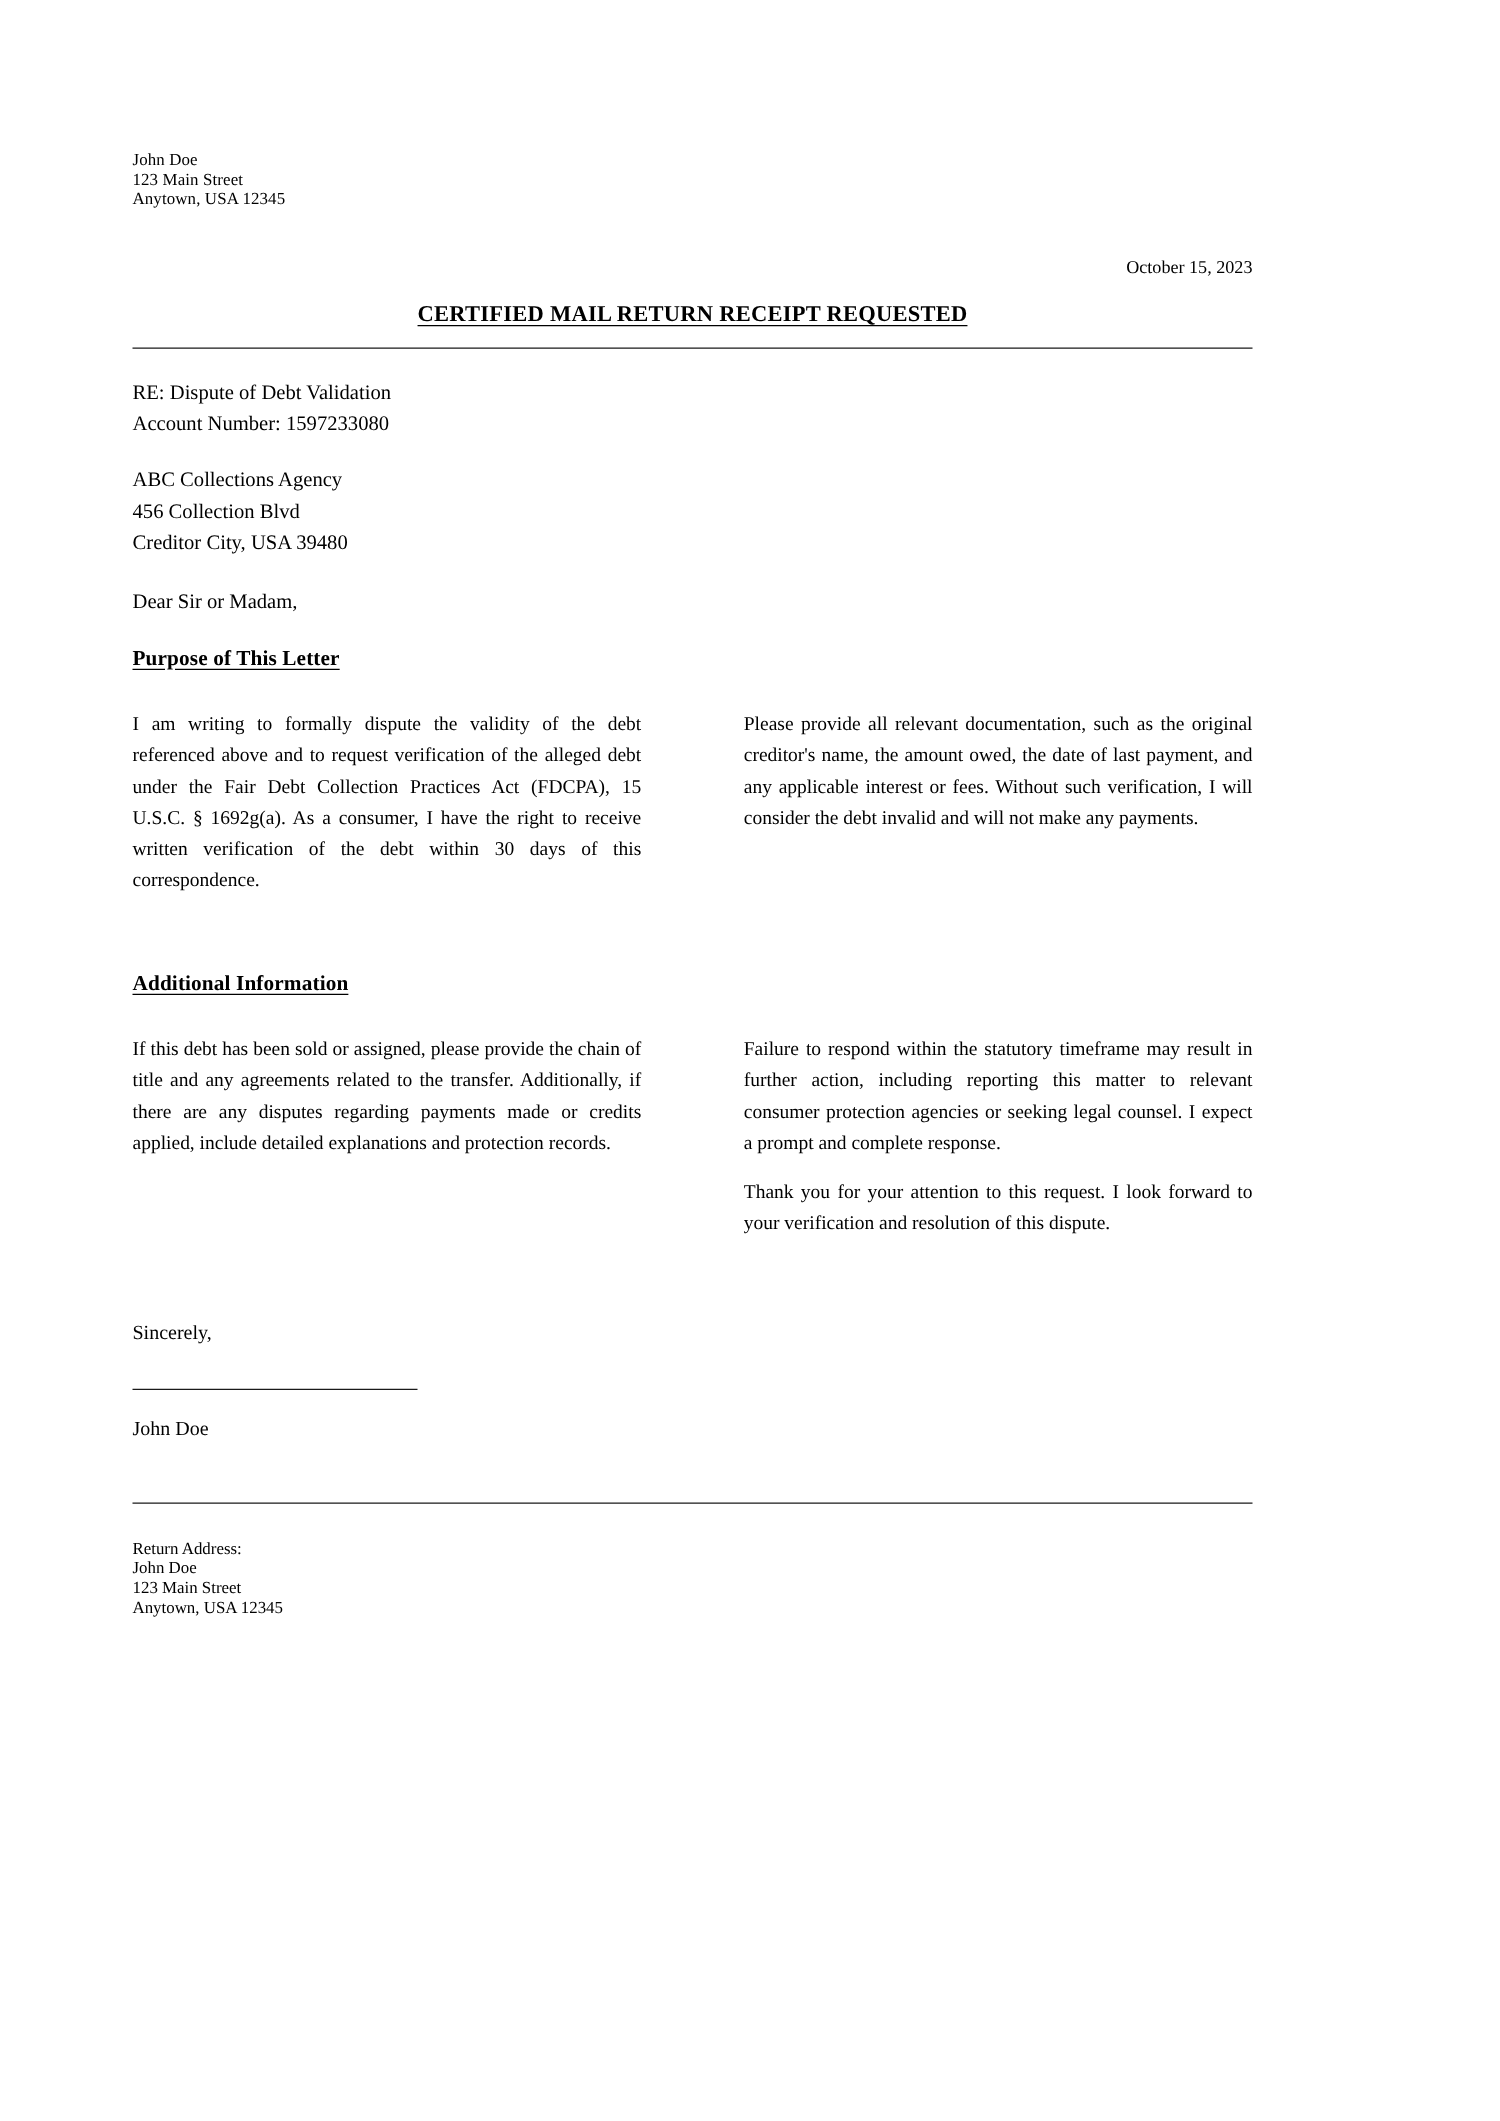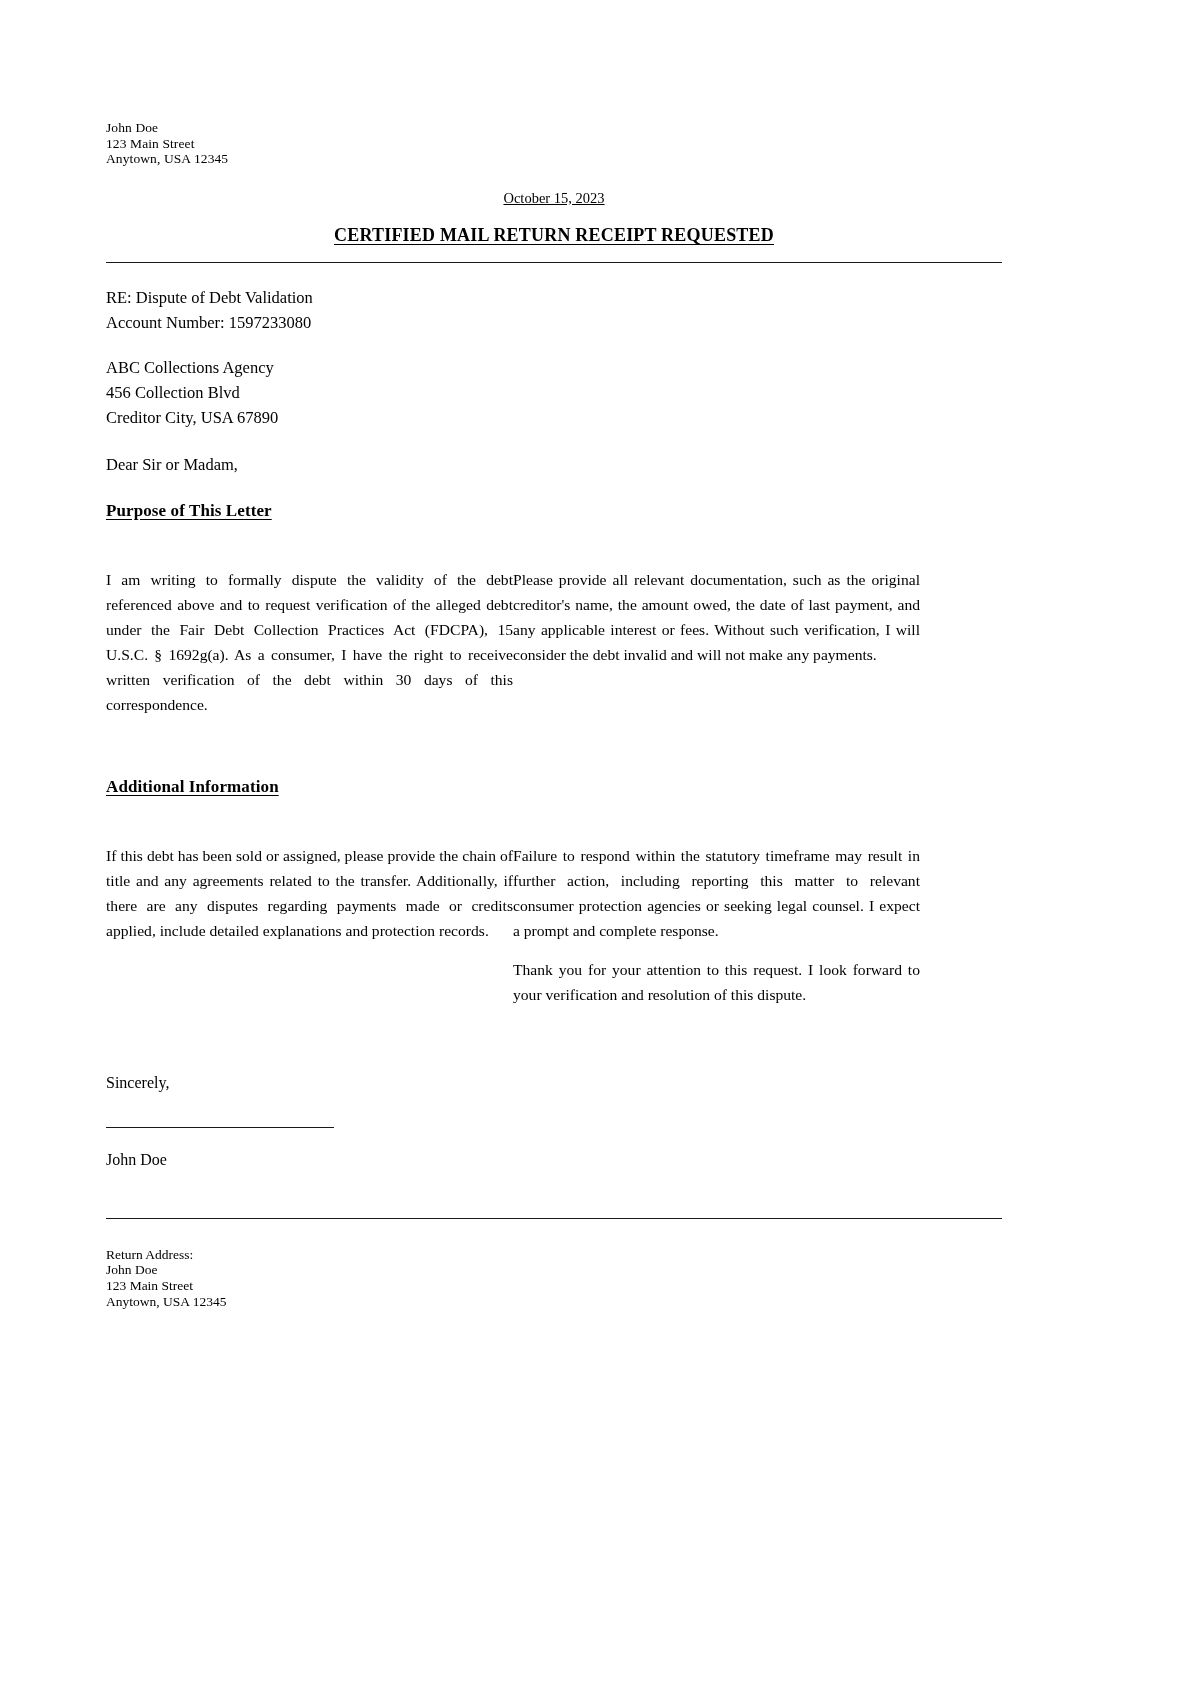--- a/index.html
+++ b/index.html
@@ -34,25 +34,24 @@
   .sender-block {
     margin-top: 120px;
     font-size: 13.5px;
     line-height: 15.6px;
     letter-spacing: 0.1px;
   }
   .sender-block div { white-space: nowrap; }
 
   
   .date-line {
-    margin-top: 22px;
-    text-align: center;
+    margin-top: 38px;
+    text-align: right;
     font-size: 14.5px;
     line-height: 18px;
-    text-decoration: underline;
   }
 
   
   .doc-title {
     margin-top: 18px;
     text-align: center;
     font-weight: bold;
     font-size: 18px;
     letter-spacing: 0.2px;
     text-decoration: underline;
@@ -89,21 +88,22 @@
     font-size: 17px;
     font-weight: bold;
     text-decoration: underline;
     text-underline-offset: 3px;
     letter-spacing: 0.1px;
   }
 
   
   .cols {
     display: flex;
-    margin-top: 46px;
+    margin-top: 30px;
+    justify-content: space-between;
   }
   .col {
     width: 407px;
   }
   .col p {
     margin: 0 0 14px 0;
     font-size: 15.6px;
     line-height: 25px;
     text-align: justify;
     text-justify: inter-word;
@@ -164,21 +164,21 @@
     <hr class="rule">
 
     <div class="ref-block">
       <div>RE: Dispute of Debt Validation</div>
       <div>Account Number: 1597233080</div>
     </div>
 
     <div class="addr-block">
       <div>ABC Collections Agency</div>
       <div>456 Collection Blvd</div>
-      <div>Creditor City, USA 67890</div>
+      <div>Creditor City, USA 39480</div>
     </div>
 
     <div class="salutation">Dear Sir or Madam,</div>
 
     <div class="section-heading">Purpose of This Letter</div>
 
     <div class="cols">
       <div class="col">
         <p>I am writing to formally dispute the validity of the debt referenced above and to request verification of the alleged debt under the Fair Debt Collection Practices Act (FDCPA), 15 U.S.C. § 1692g(a). As a consumer, I have the right to receive written verification of the debt within 30 days of this correspondence.</p>
       </div>

